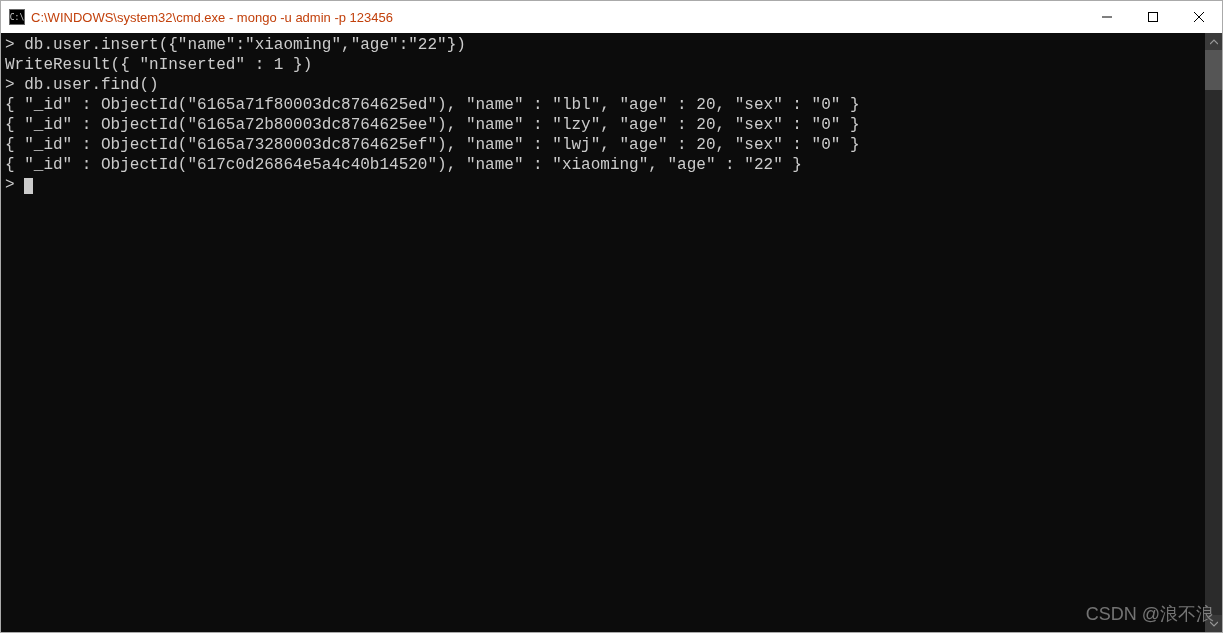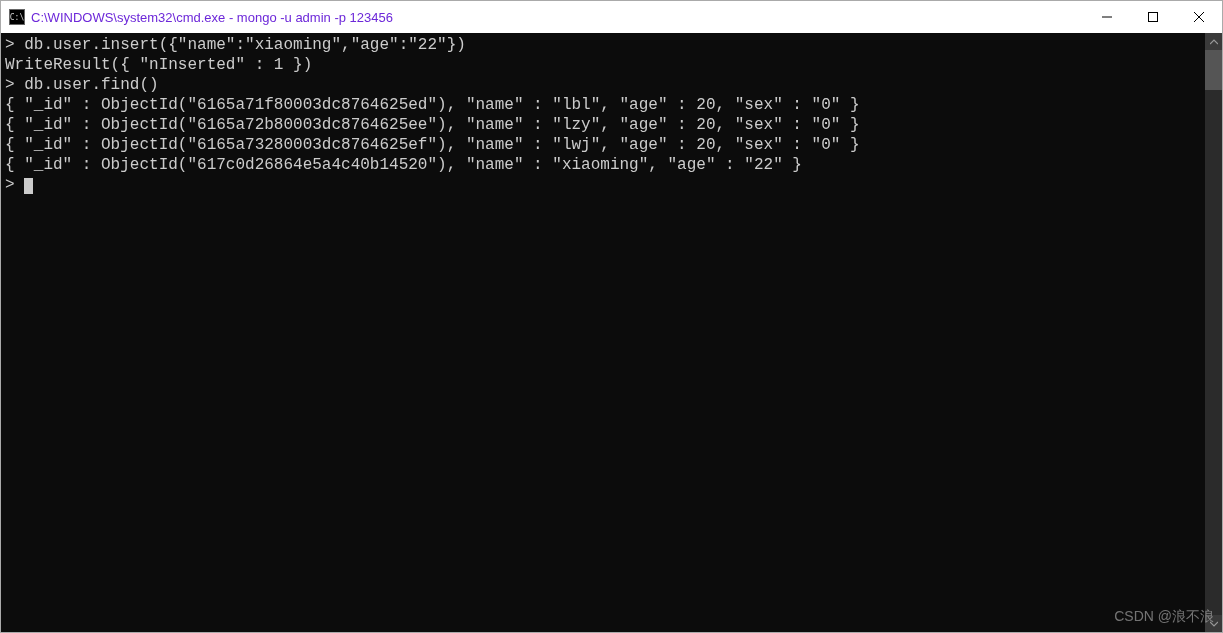--- a/index.html
+++ b/index.html
@@ -39,21 +39,21 @@
       color: #ccc;
       font-size: 8px;
       font-family: monospace;
       display: flex;
       align-items: center;
       justify-content: center;
       border: 1px solid #666;
     }
     .titlebar-title {
       font-size: 13px;
-      color: #6d28d9;
+      color: #c2410c;
       flex: 0 0 auto;
     }
     .titlebar-spacer {
       flex: 1;
     }
     .titlebar-controls {
       display: flex;
       height: 100%;
     }
     .titlebar-btn {
@@ -119,21 +119,21 @@
       width: 9px;
       height: 16px;
       background: #cccccc;
       vertical-align: text-bottom;
     }
     .watermark {
       position: absolute;
       right: 8px;
       bottom: 6px;
       color: rgba(200,200,200,0.55);
-      font-size: 14px;
+      font-size: 18px;
       font-family: "Microsoft YaHei", sans-serif;
       pointer-events: none;
     }
   </style>
 </head>
 <body>
 
 <div class="window">
 
   <div class="titlebar">

